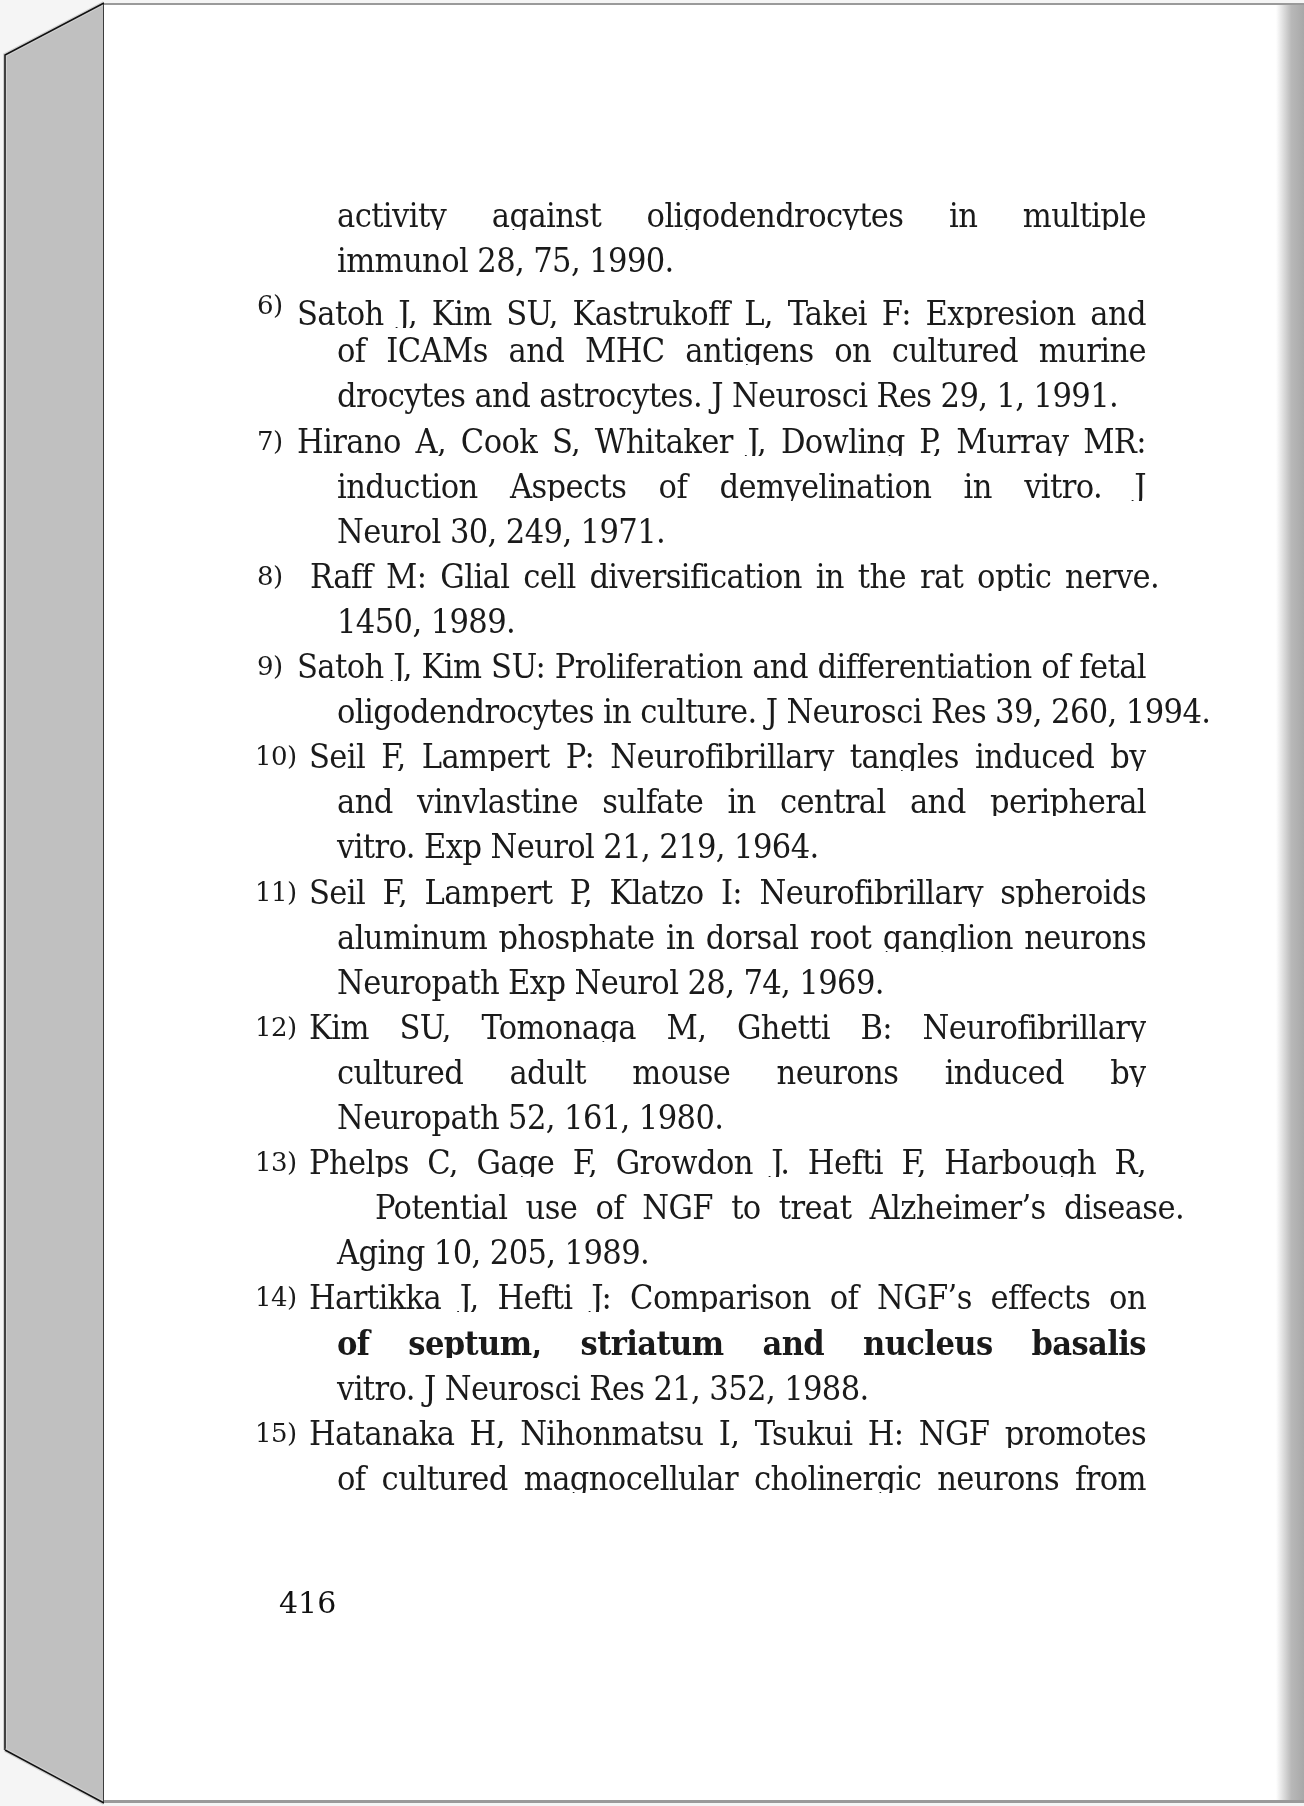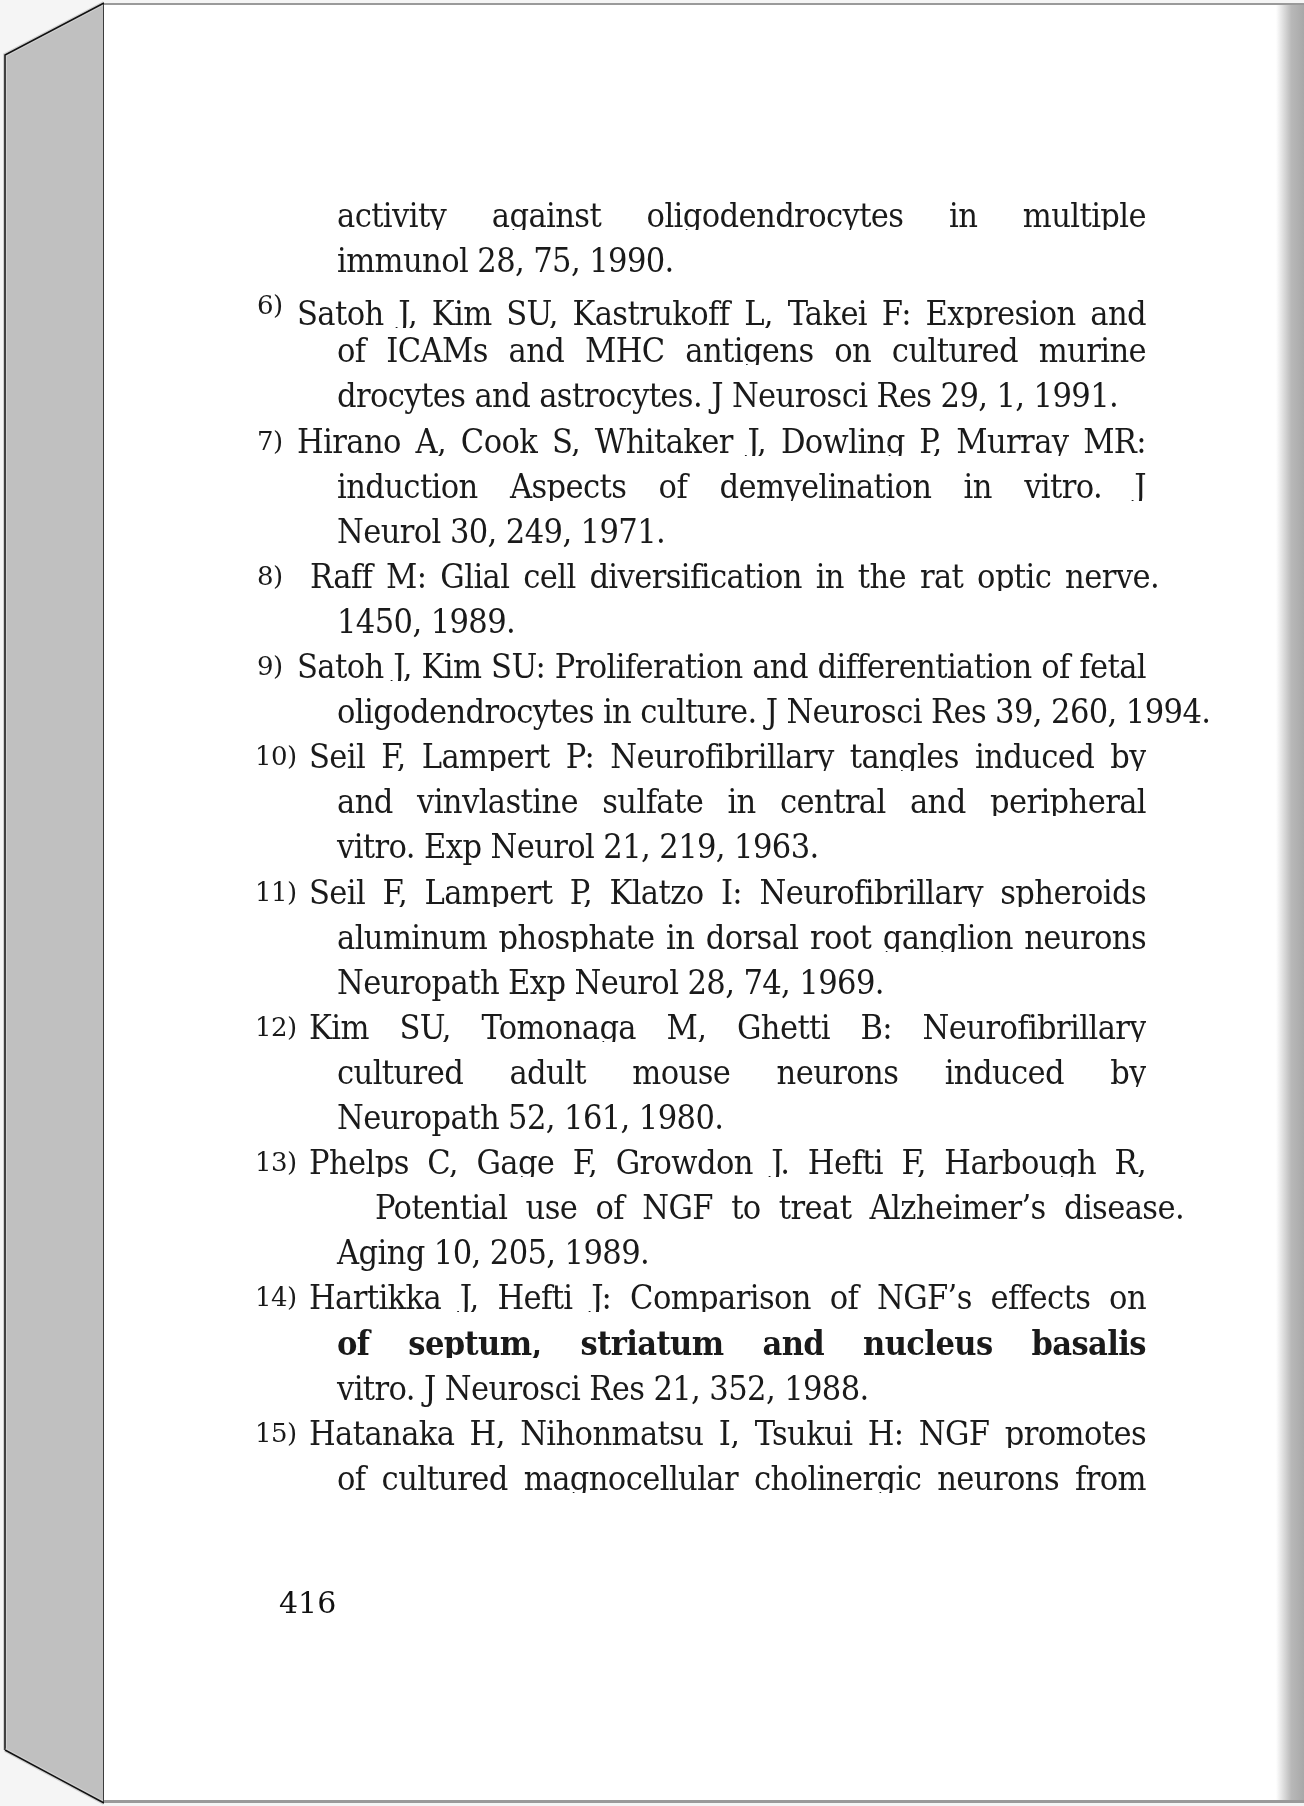--- a/index.html
+++ b/index.html
@@ -65,21 +65,21 @@
     </div>
     <div>
       <div class="num" style="left: 257px; top: 651px;">9)</div>
       <div class="line jline" style="left: 297px; top: 651px; width: 849px;">Satoh J, Kim SU: Proliferation and differentiation of fetal human</div>
       <div class="line" style="left: 337px; top: 696.1px;">oligodendrocytes in culture. J Neurosci Res 39, 260, 1994.</div>
     </div>
     <div>
       <div class="num" style="left: 255px; top: 741.2px;">10)</div>
       <div class="line jline" style="left: 309px; top: 741.2px; width: 837px;">Seil F, Lampert P: Neurofibrillary tangles induced by vincristine</div>
       <div class="line jline" style="left: 337px; top: 786.3px; width: 809px;">and vinvlastine sulfate in central and peripheral neurons in</div>
-      <div class="line" style="left: 337px; top: 831.4px;">vitro. Exp Neurol 21, 219, 1963.</div>
+      <div class="line" style="left: 337px; top: 831.4px;">vitro. Exp Neurol 21, 219, 1964.</div>
     </div>
     <div>
       <div class="num" style="left: 255px; top: 876.5px;">11)</div>
       <div class="line jline" style="left: 309px; top: 876.5px; width: 837px;">Seil F, Lampert P, Klatzo I: Neurofibrillary spheroids induced by</div>
       <div class="line jline" style="left: 337px; top: 921.6px; width: 809px;">aluminum phosphate in dorsal root ganglion neurons in vitro. J</div>
       <div class="line" style="left: 337px; top: 966.7px;">Neuropath Exp Neurol 28, 74, 1969.</div>
     </div>
     <div>
       <div class="num" style="left: 255px; top: 1011.8px;">12)</div>
       <div class="line jline" style="left: 309px; top: 1011.8px; width: 837px;">Kim SU, Tomonaga M, Ghetti B: Neurofibrillary degeneration in</div>

